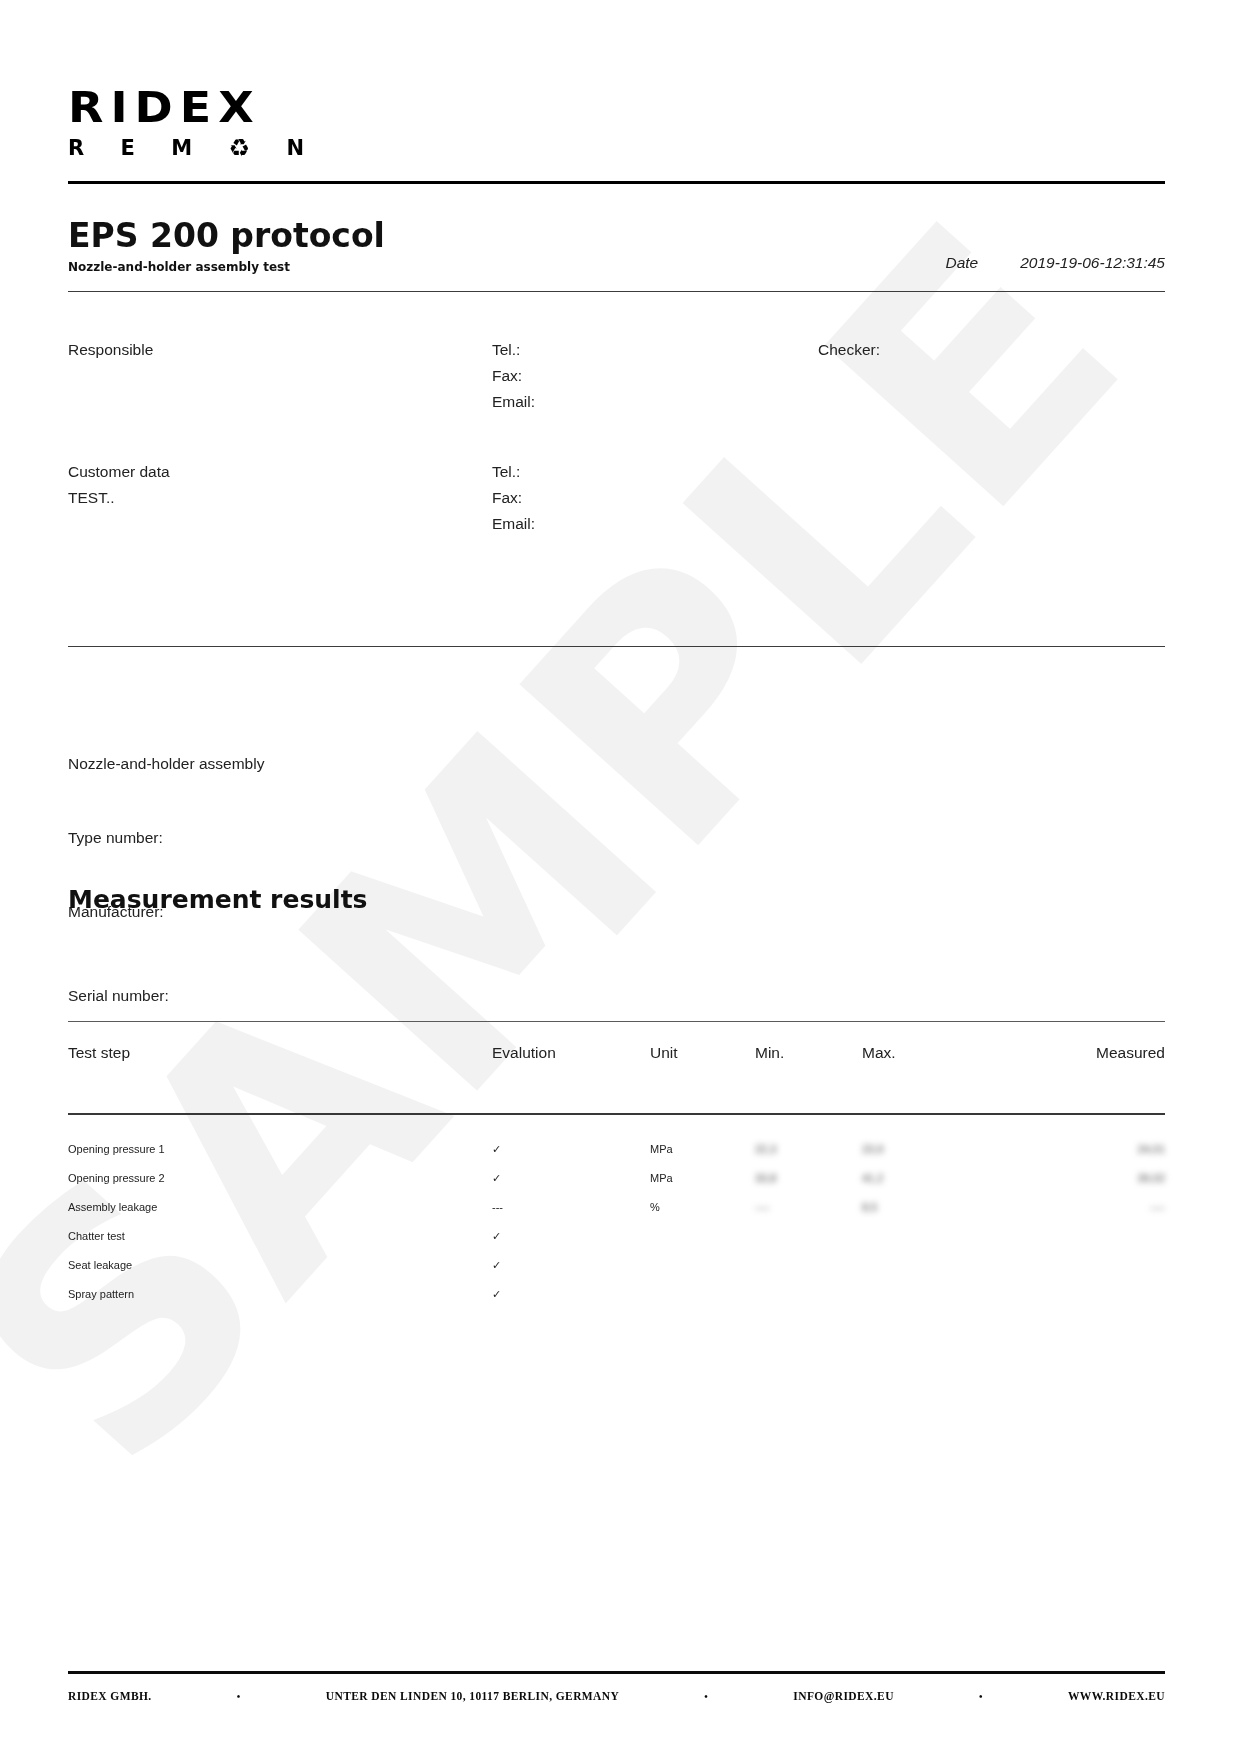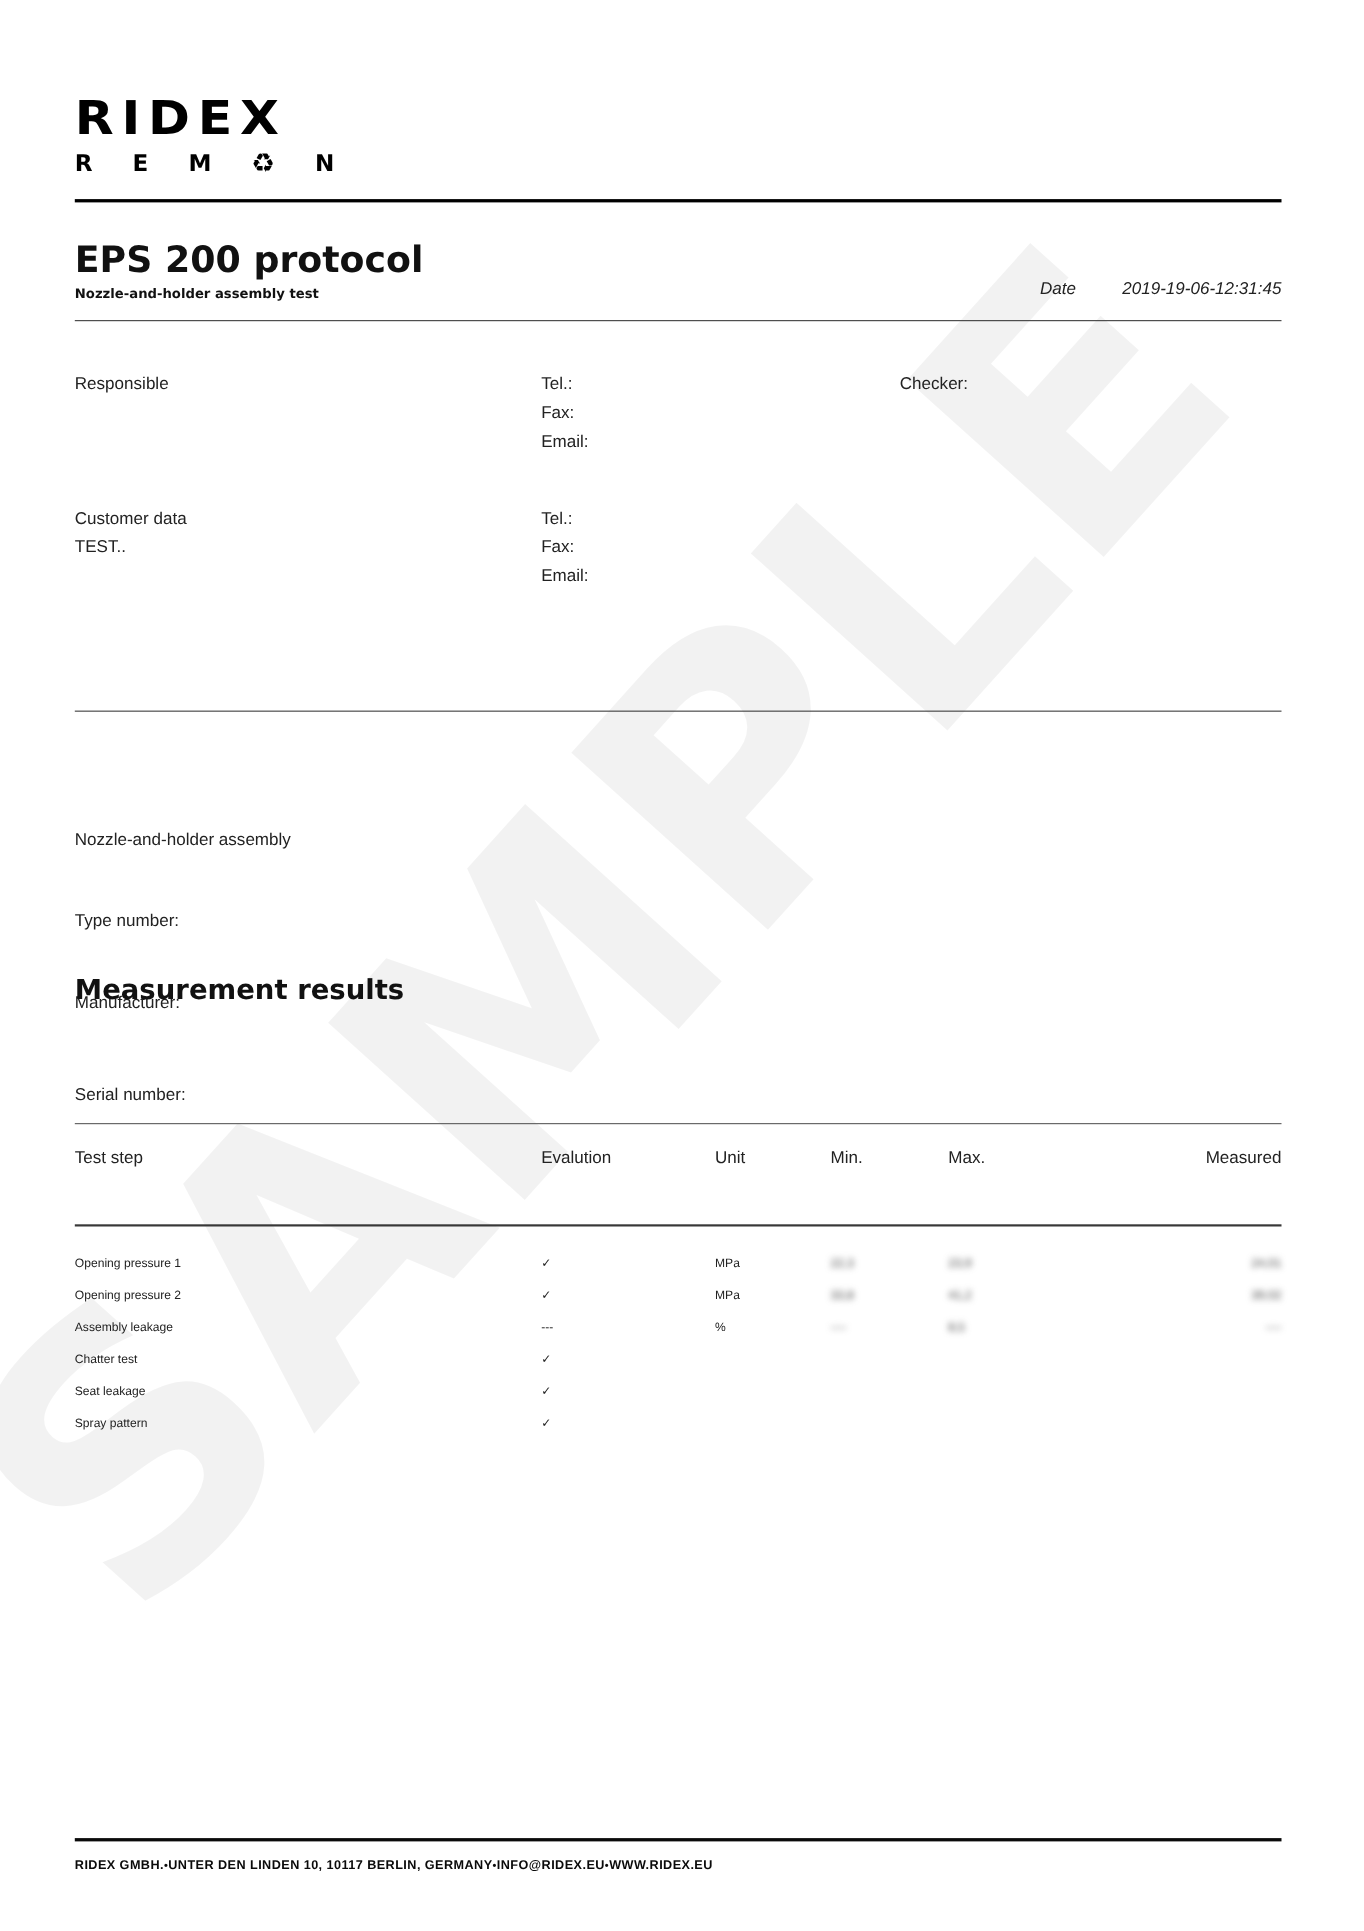--- a/index.html
+++ b/index.html
@@ -60,22 +60,22 @@
 
   .tbl-header { top:1044px; display:grid; grid-template-columns:424px 158px 105px 107px 100px auto; font-size:15.5px; color:#222; }
   .tbl-header .c-last { text-align:right; }
 
   .tbl-body { top:1135px; }
   .tbl-row { display:grid; grid-template-columns:424px 158px 105px 107px 100px auto; line-height:29px; font-size:11px; color:#222; }
   .tbl-row .c-last { text-align:right; }
   .redacted { filter:blur(3px); color:#4a4a4a; }
 
   .footer-row {
-    top:1690px; display:flex; justify-content:flex-start; align-items:center;
-    font-family:Liberation Sans, sans-serif; font-weight:700; font-size:11.5px;
+    top:1690px; display:flex; justify-content:space-between; align-items:center;
+    font-family:Liberation Serif, serif; font-weight:700; font-size:11.5px;
     letter-spacing:0.4px; color:#0a0a0a;
   }
   .footer-row .dot { font-size:10px; }
 </style>
 </head>
 <body>
 
 <div class="page">
 
   <div class="watermark">SAMPLE</div>

